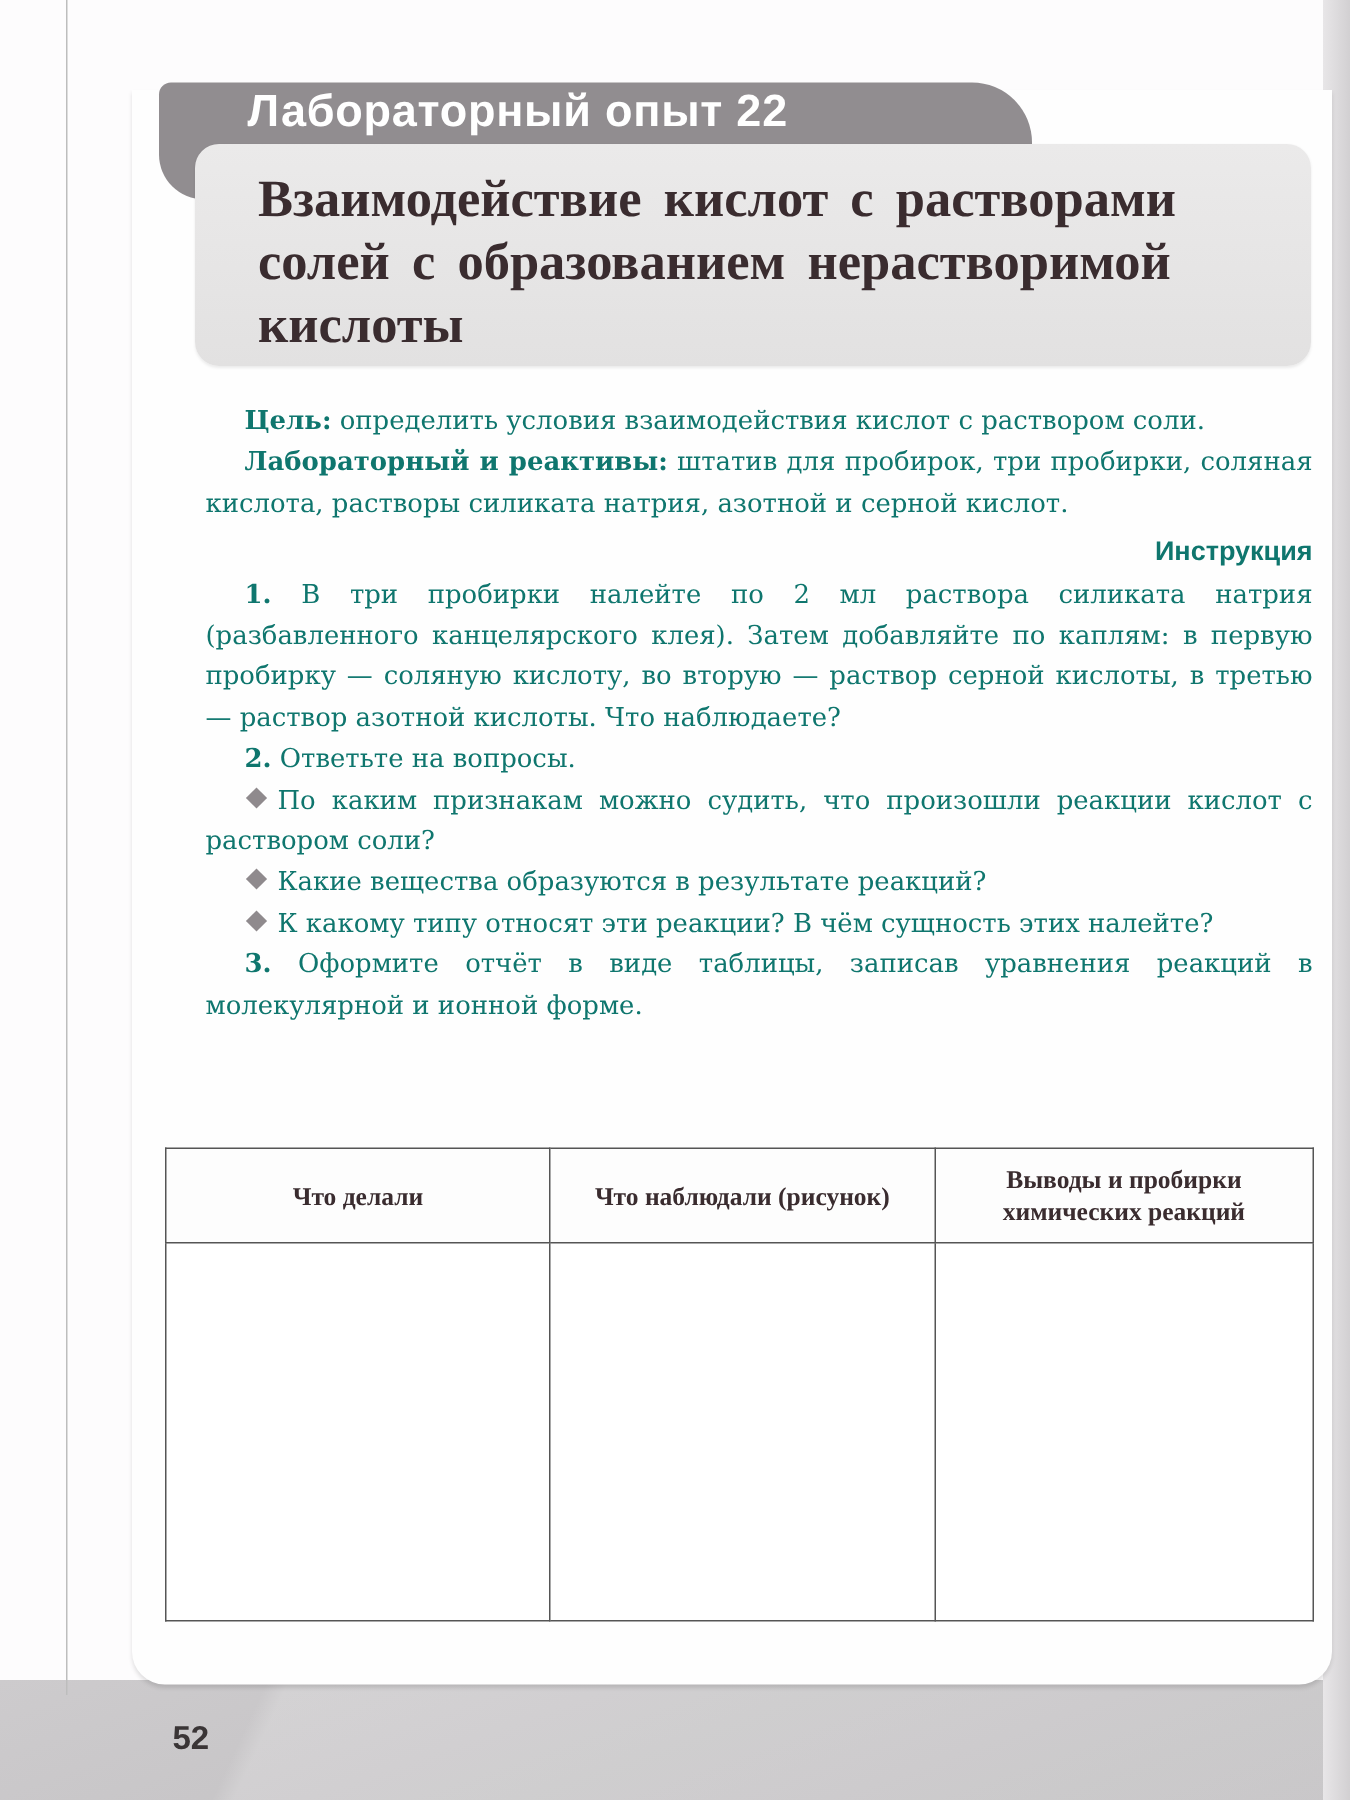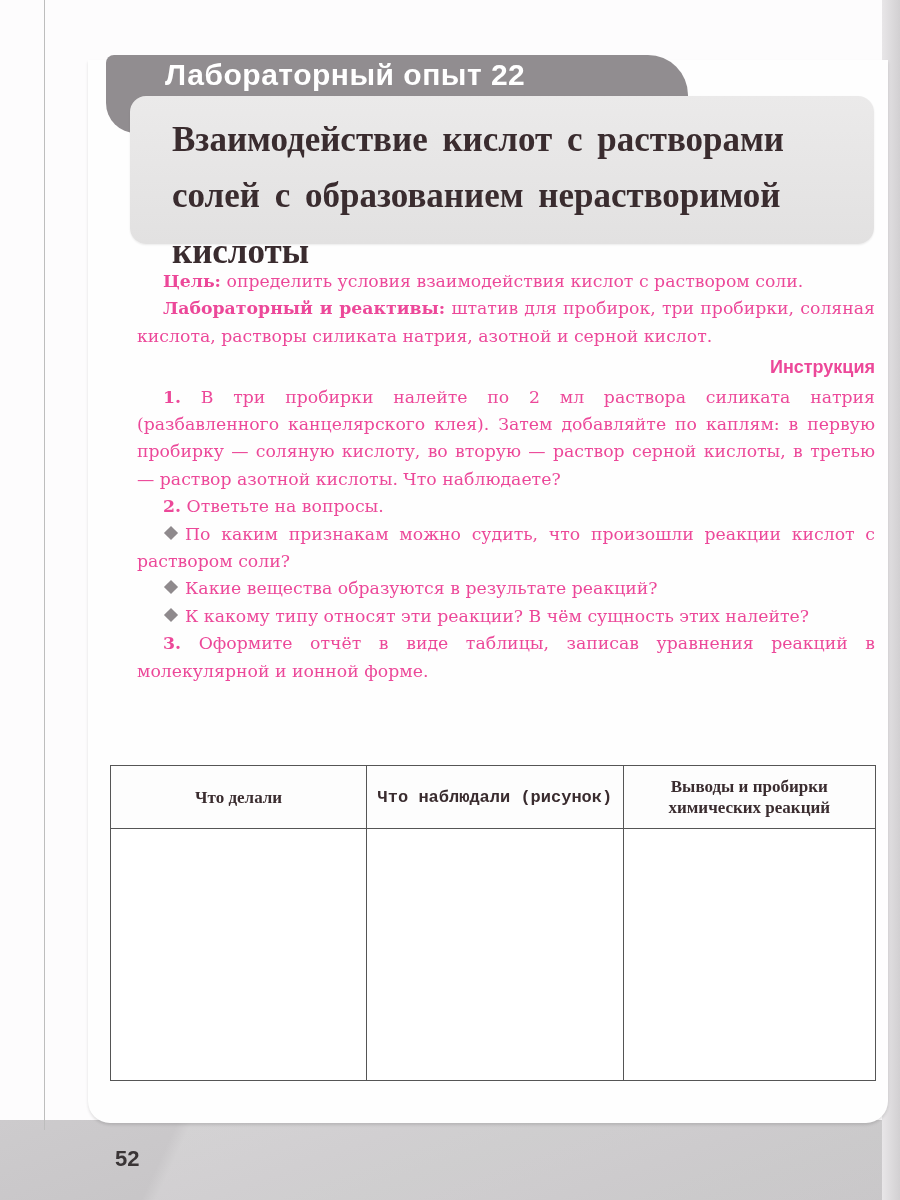--- a/index.html
+++ b/index.html
@@ -38,26 +38,26 @@
     font-family: "Liberation Sans", sans-serif; font-weight:bold; font-size:30px;
     letter-spacing:0.5px;
   }
   .title-box {
     position:absolute; left:130px; top:96px; width:744px; height:148px;
     background:linear-gradient(180deg,#ebeaea,#e2e1e1); border-radius:16px;
     box-shadow: 0 1px 2px rgba(0,0,0,0.08);
   }
   .title-text {
     position:absolute; left:172px; top:112px; width:700px;
-    font-family:"Liberation Serif", serif; font-weight:bold; font-size:35px; line-height:56px;
+    font-family:"Liberation Serif", serif; font-weight:bold; font-size:35px; line-height:42px;
     color:#3a2c2f; word-spacing:6px;
   }
   .body-text {
     position:absolute; left:137px; width:738px;
-    font-family:"DejaVu Serif", serif; font-size:17.3px; line-height:27.4px; color:#ec4899;
+    font-family:"DejaVu Serif", serif; font-size:17.3px; line-height:27.4px; color:#0f766e;
     text-align:justify;
   }
   .body-text b { font-weight:bold; }
   .para { text-indent:26px; margin:0; }
   .heading {
     text-align:right; font-family:"Liberation Sans", sans-serif; font-weight:bold;
     font-size:18px; margin:4px 0 2px 0; text-indent:0;
   }
   .diamond {
     display:inline-block; width:10px; height:10px; background:#8f8a8d;
@@ -103,21 +103,21 @@
   <p class="para"><span class="diamond"></span><span>По каким признакам можно судить, что произошли реакции кислот с раствором соли?</span></p>
   <p class="para"><span class="diamond"></span><span>Какие вещества образуются в результате реакций?</span></p>
   <p class="para"><span class="diamond"></span><span>К какому типу относят эти реакции? В чём сущность этих налейте?</span></p>
   <p class="para"><b>3.</b><span> Оформите отчёт в виде таблицы, записав уравнения реакций в молекулярной и ионной форме.</span></p>
 </div>
 
 <table class="report">
   <tbody>
       <tr>
     <th style="width:33.5%;">Что делали</th>
-    <th style="width:33.5%;font-family:Liberation Mono, monospace;">Что наблюдали (рисунок)</th>
+    <th style="width:33.5%;">Что наблюдали (рисунок)</th>
     <th style="width:33%;">Выводы и пробирки химических реакций</th>
   </tr>
   <tr>
     <td></td>
     <td></td>
     <td></td>
   </tr>
 </tbody>
   </table>
 

